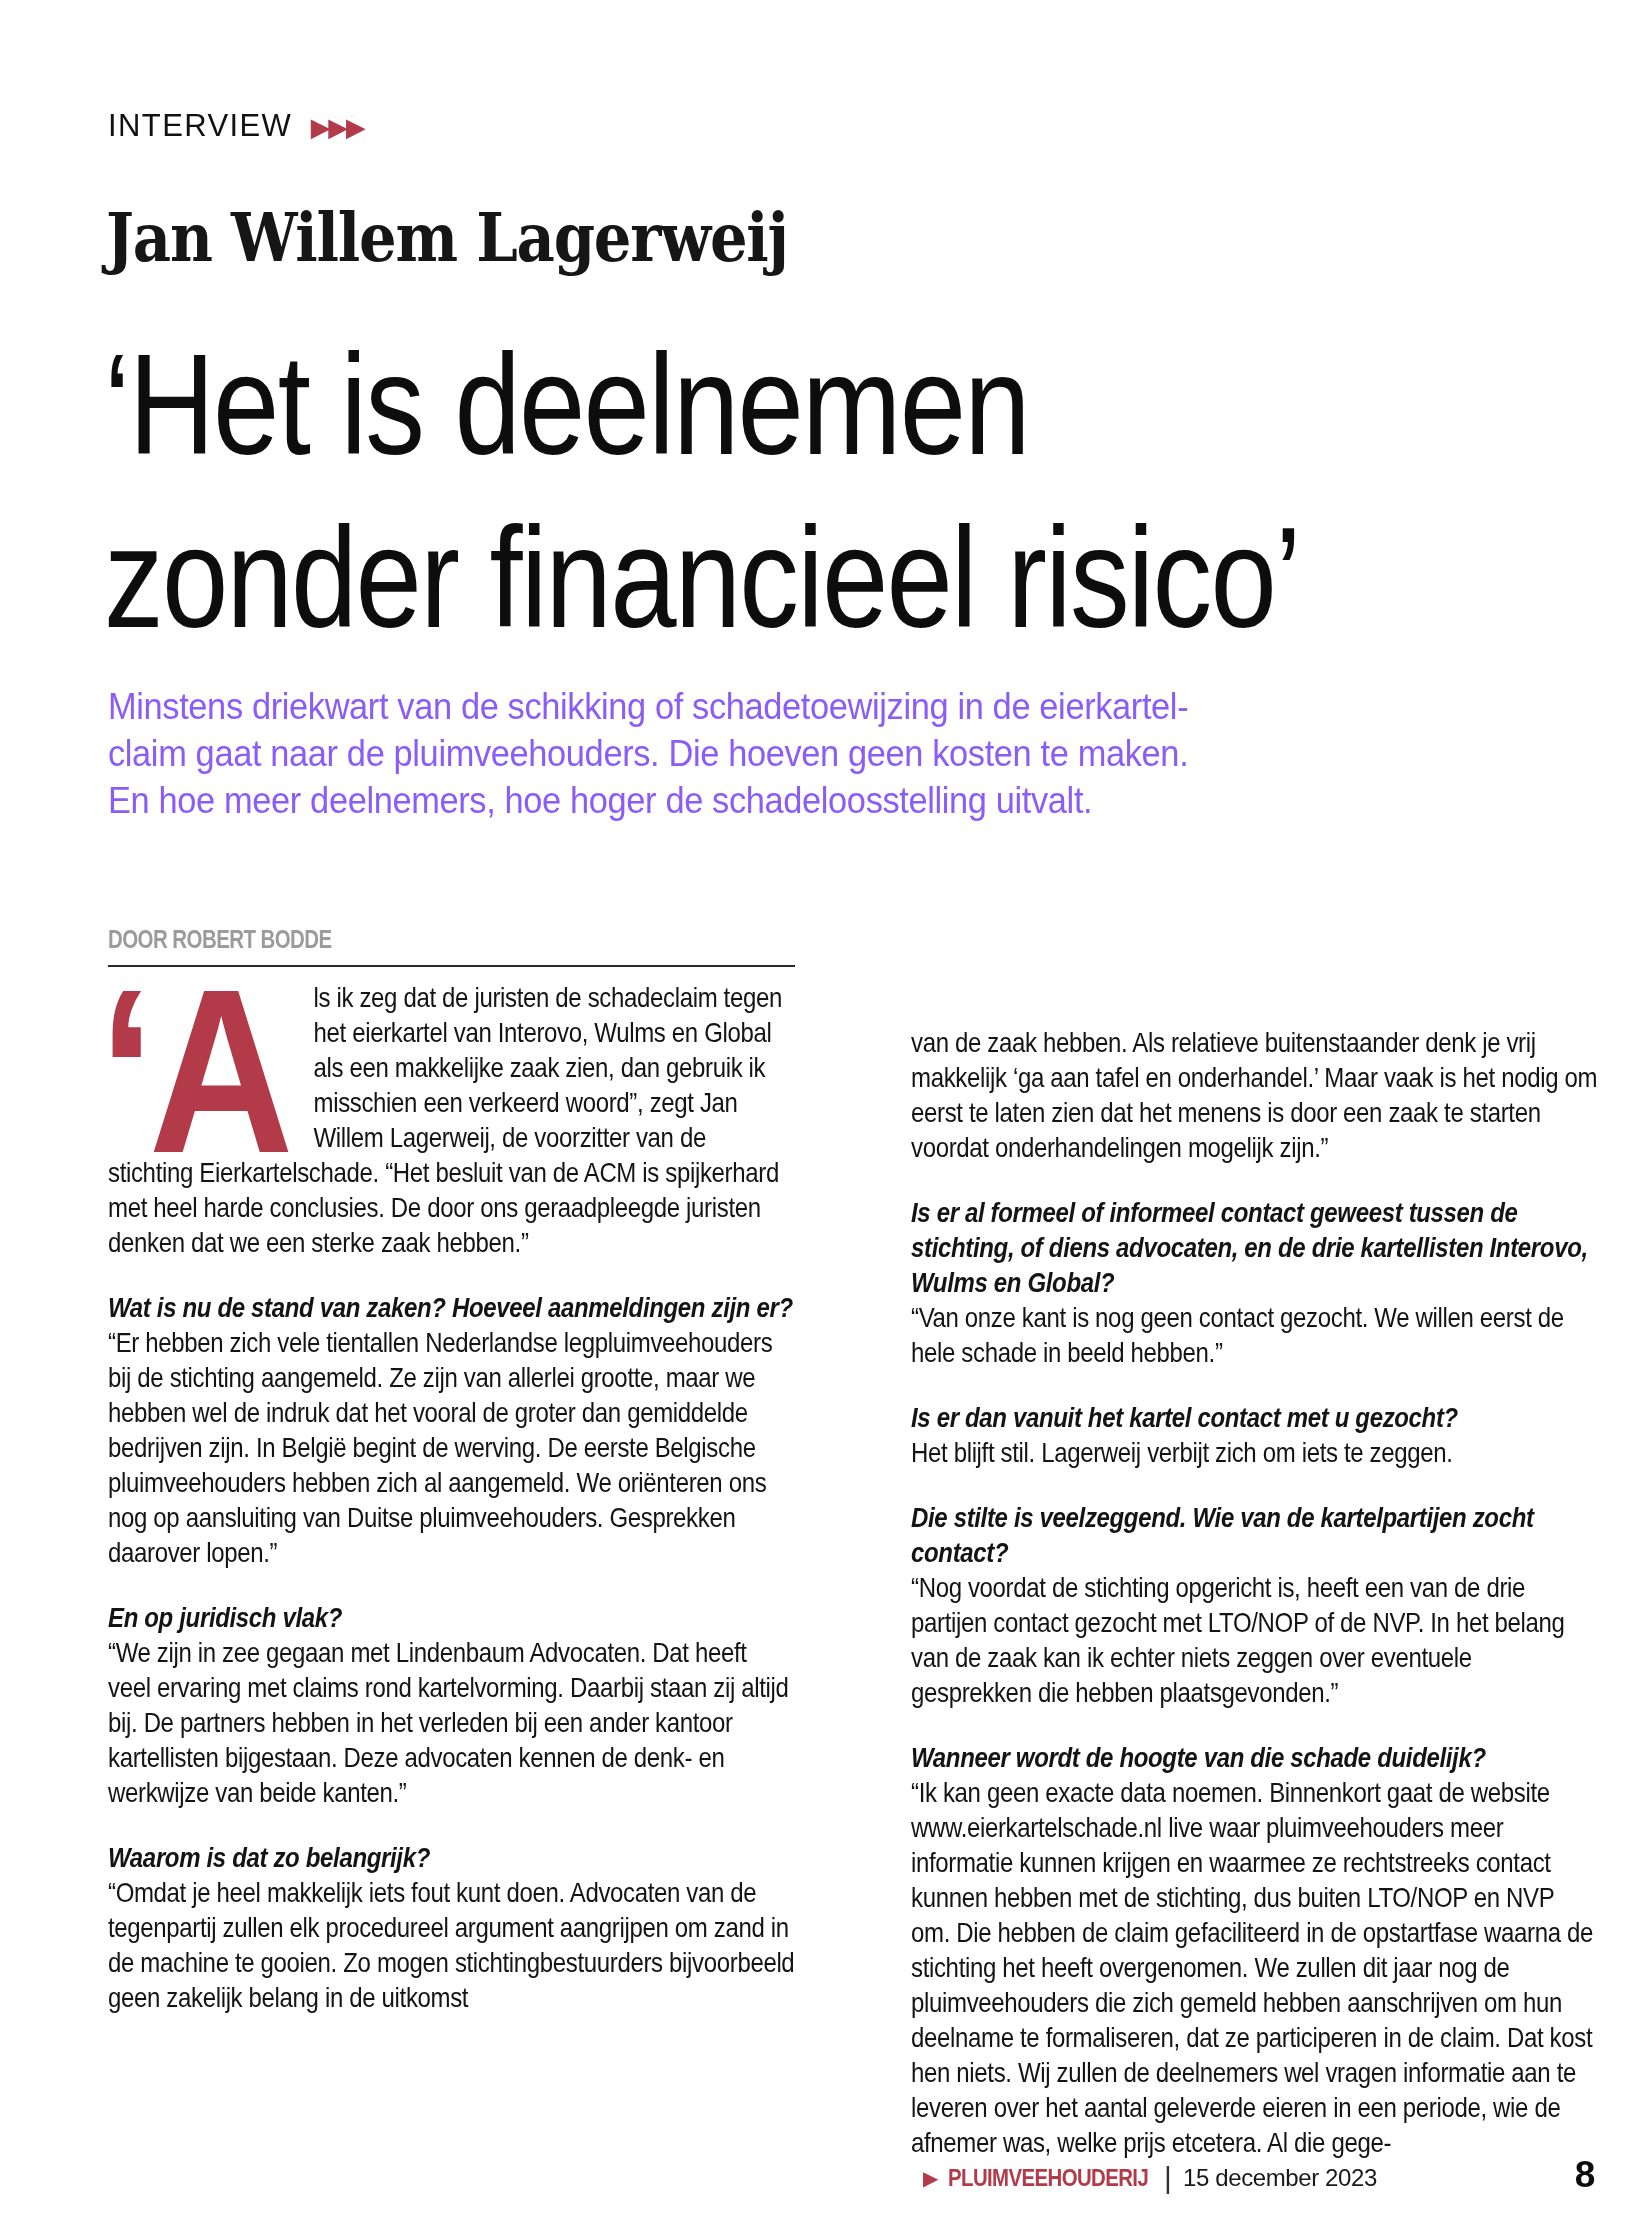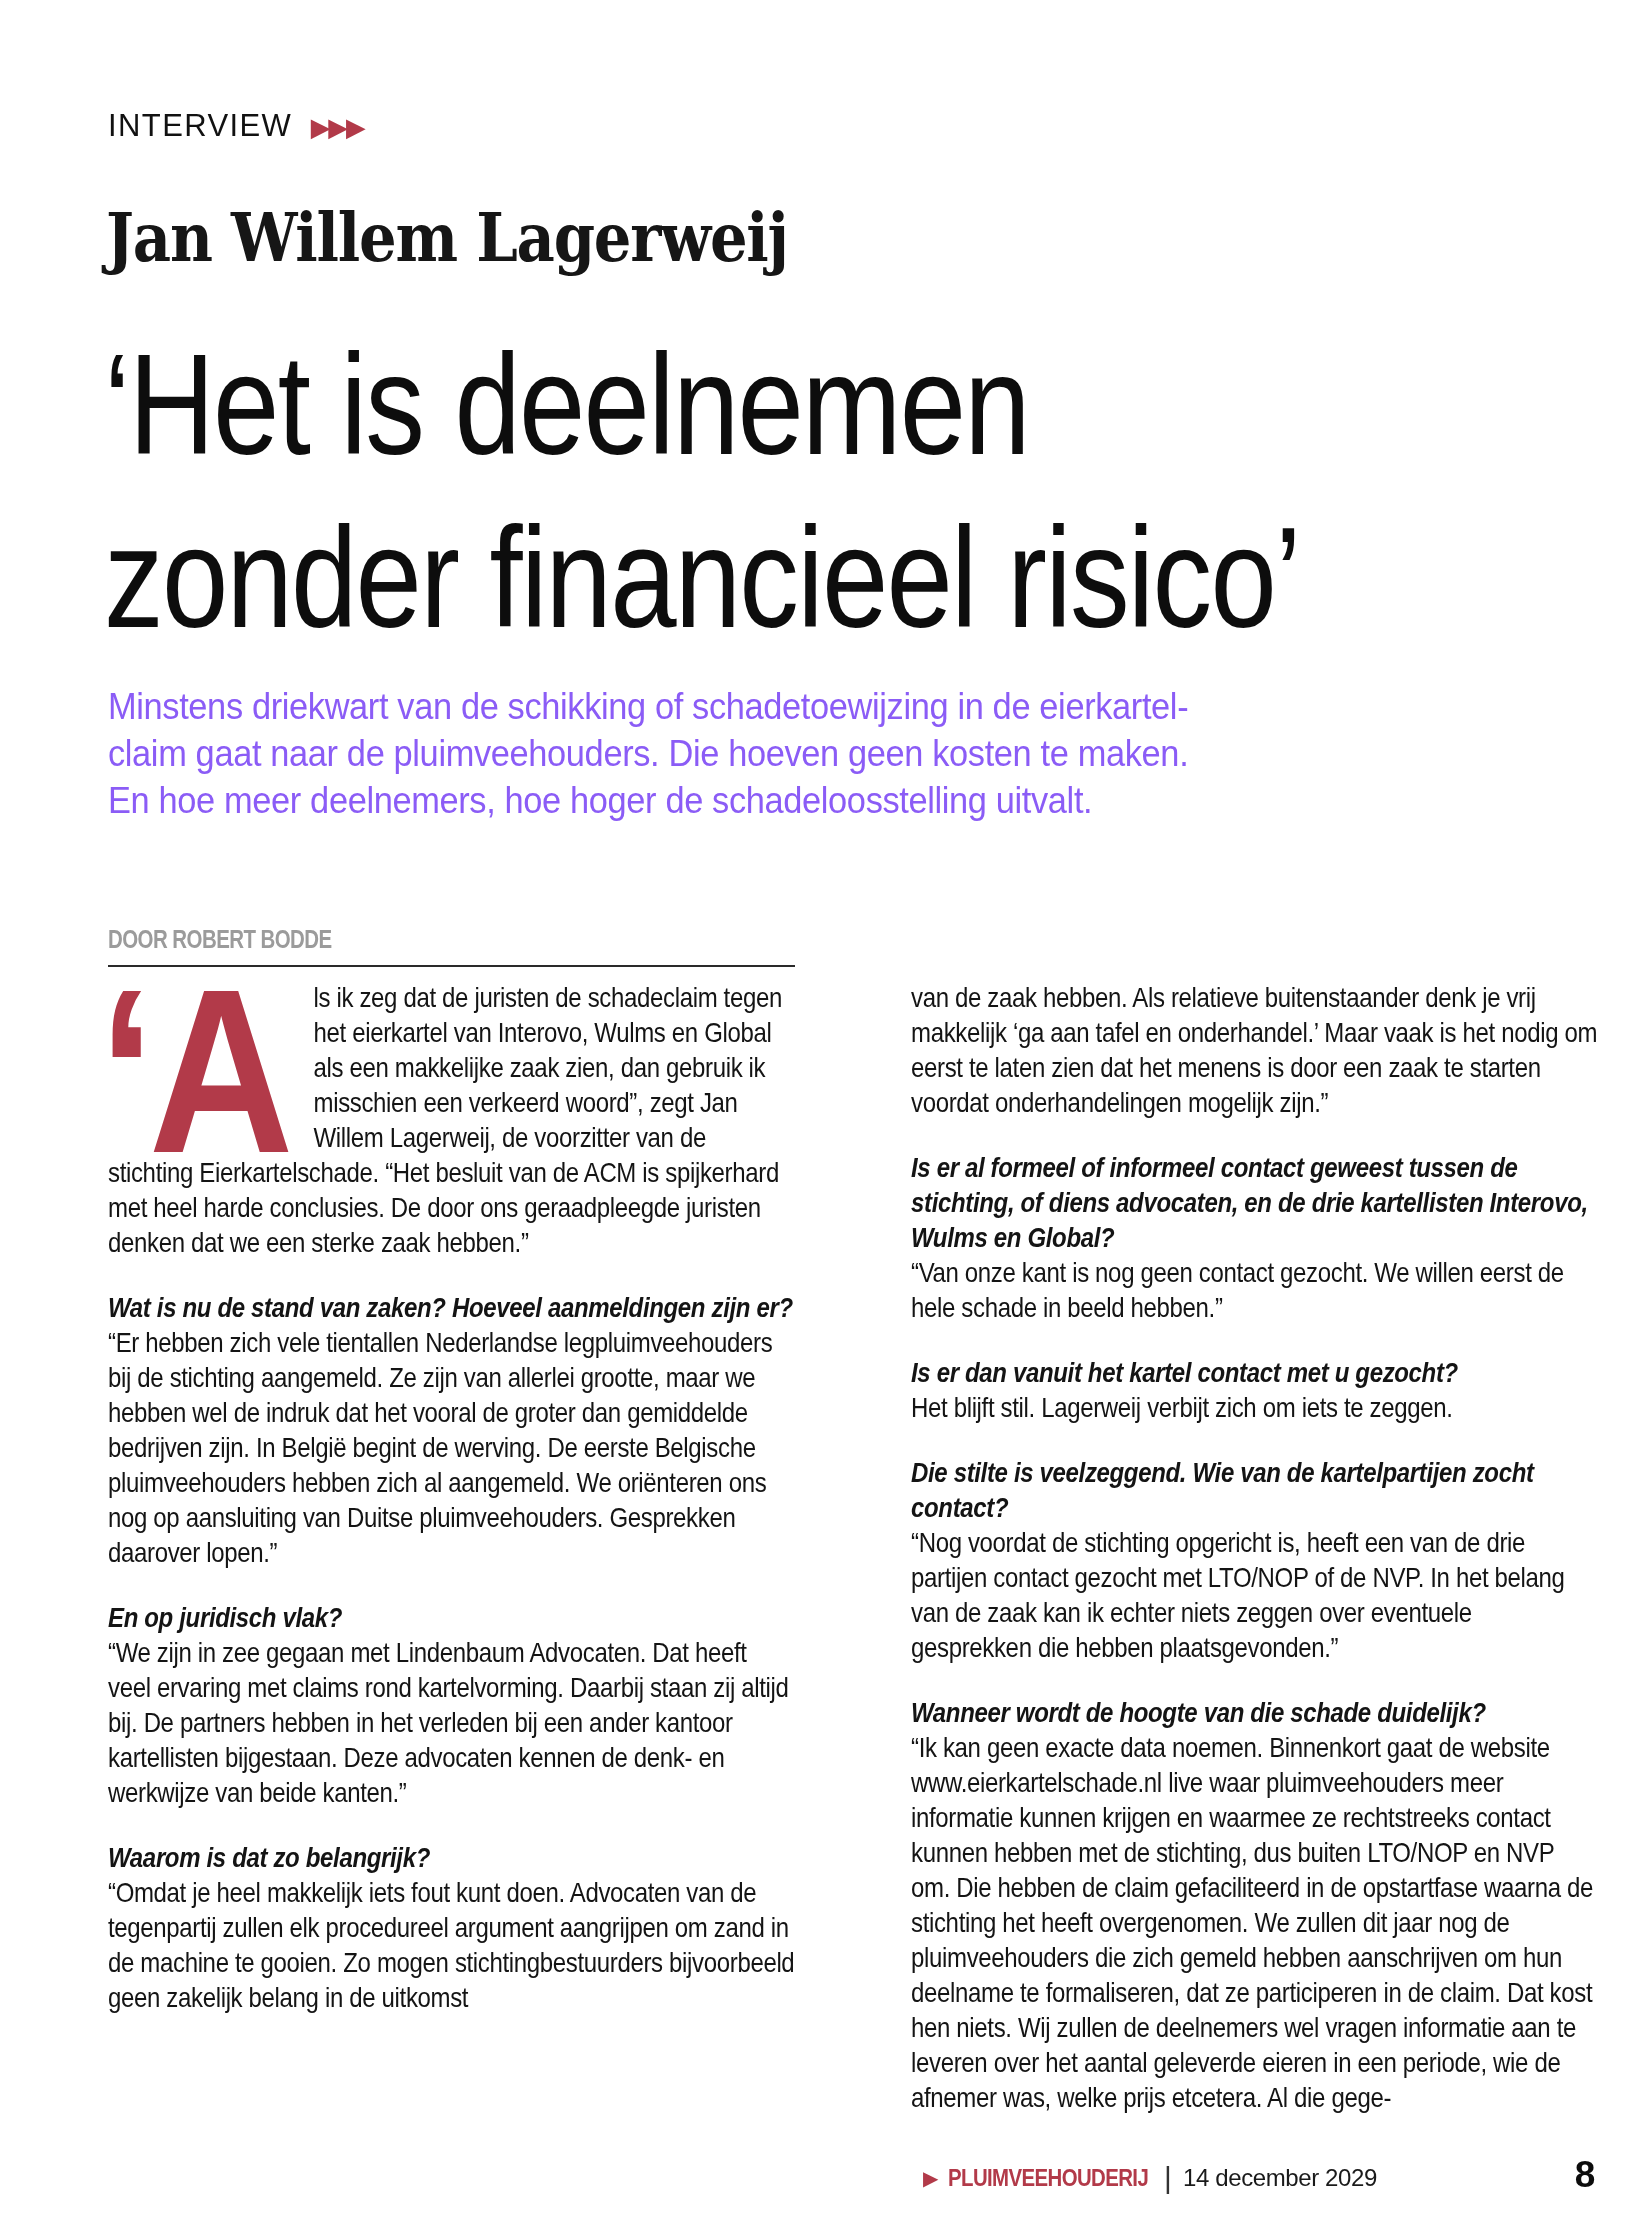--- a/index.html
+++ b/index.html
@@ -21,21 +21,21 @@
   .standfirst{position:absolute;left:108px;top:683px;font-size:37px;line-height:47px;
               font-weight:300;color:#8b5cf6;letter-spacing:-0.4px;}
   .standfirst div{white-space:nowrap;transform:scaleX(0.93);transform-origin:0 0;}
   
   .byline{position:absolute;left:108px;top:925px;font-size:25.6px;font-weight:700;color:#9b9b9b;
           letter-spacing:-0.7px;white-space:nowrap;transform:scaleX(0.8);transform-origin:0 0;}
   .rule{position:absolute;left:108px;top:965px;width:687px;height:2.1px;background:#2a2a2a;}
   
   .col{position:absolute;top:980px;}
   .col-left{left:108px;width:687px;}
-  .col-right{left:911px;width:683px;}
+  .col-right{left:911px;width:683px;margin-top:45px;}
   .col-inner{width:802px;transform:scaleX(0.857);transform-origin:0 0;
              font-size:28px;line-height:35px;letter-spacing:-0.4px;color:#141414;}
   .col-inner p{margin:0;}
   .qa{margin-top:30px;}
   .question{font-weight:700;font-style:italic;}
   
   .dropcap{float:left;width:227px;height:139px;position:relative;margin:1.4px 12.8px 0 0;}
   .dc-inner{position:absolute;left:-10.6px;top:-27px;font-size:234px;font-weight:700;line-height:1;
             letter-spacing:-7px;color:var(--accent,#b23a49);white-space:nowrap;}
   
@@ -115,18 +115,18 @@
         <p class="question">Wanneer wordt de hoogte van die schade duidelijk?</p>
         <p class="answer">“Ik kan geen exacte data noemen. Binnenkort gaat de website www.eierkartelschade.nl live waar pluimveehouders meer informatie kunnen krijgen en waarmee ze rechtstreeks contact kunnen hebben met de stichting, dus buiten LTO/NOP en NVP om. Die hebben de claim gefaciliteerd in de opstartfase waarna de stichting het heeft overgenomen. We zullen dit jaar nog de pluimveehouders die zich gemeld hebben aanschrijven om hun deelname te formaliseren, dat ze participeren in de claim. Dat kost hen niets. Wij zullen de deelnemers wel vragen informatie aan te leveren over het aantal geleverde eieren in een periode, wie de afnemer was, welke prijs etcetera. Al die gege-</p>
       </div>
     </div>
   </div>
 
   <div class="footer">
     <span class="footer-arrow">▶</span>
     <span class="footer-brand">PLUIMVEEHOUDERIJ</span>
     <span class="footer-sep">|</span>
-    <span class="footer-date">14 december 2029</span>
+    <span class="footer-date">15 december 2023</span>
   </div>
   <div class="pagenum">8</div>
 
 </div>
 
 
 </body></html>

